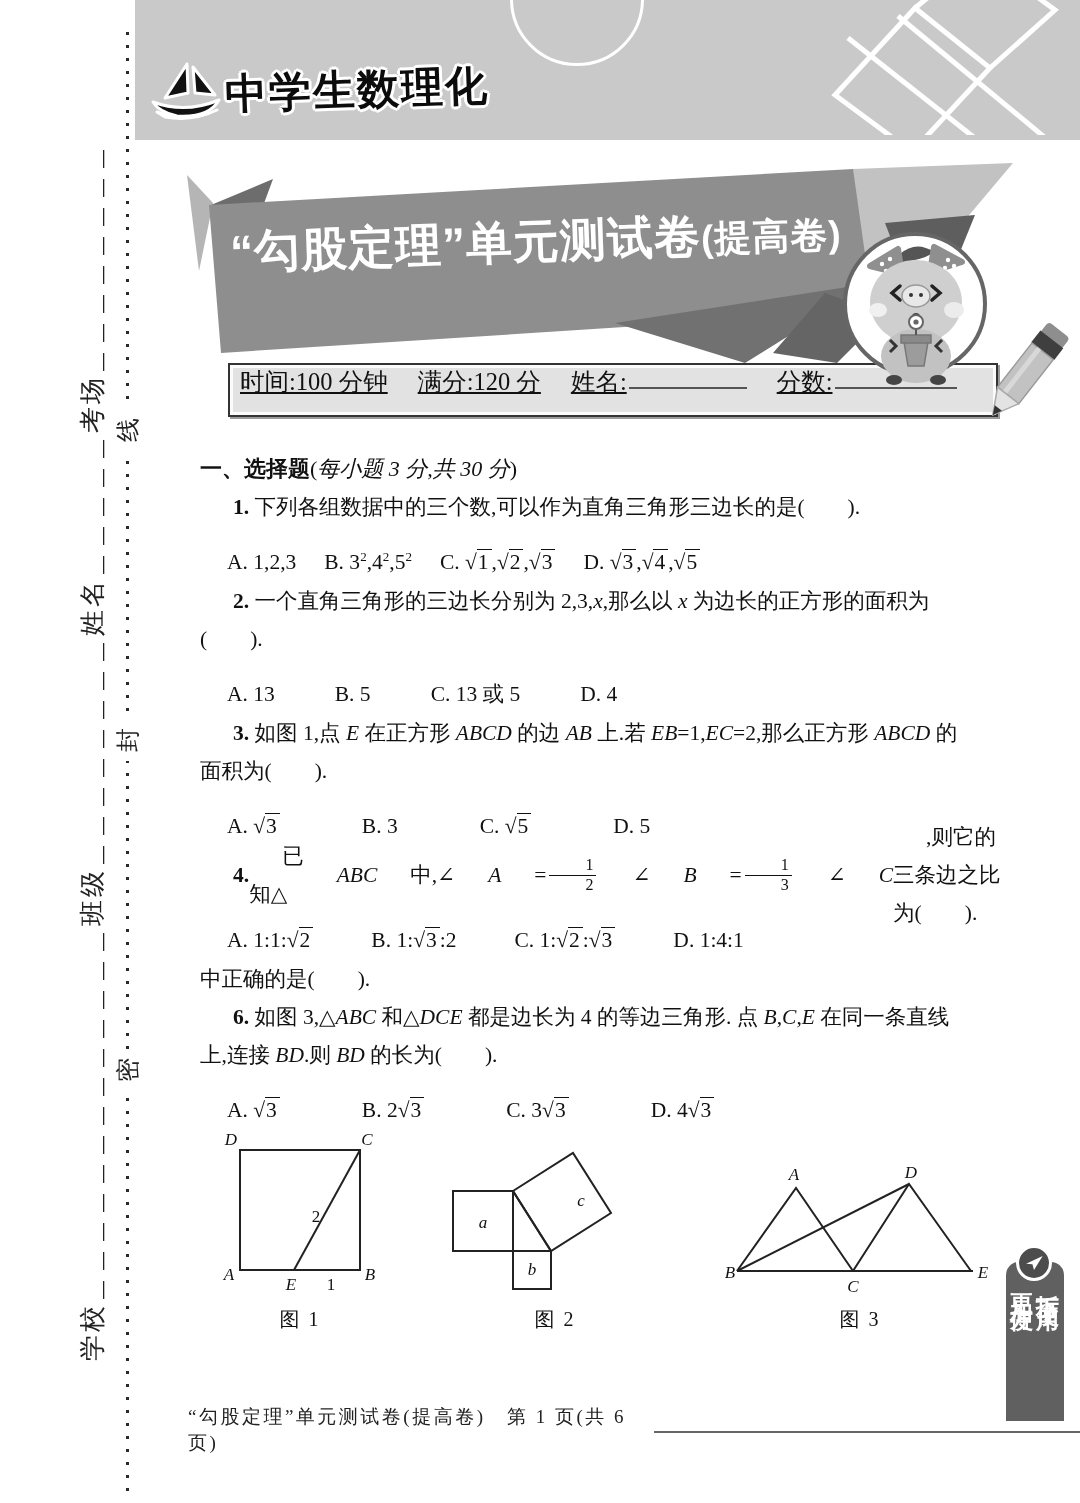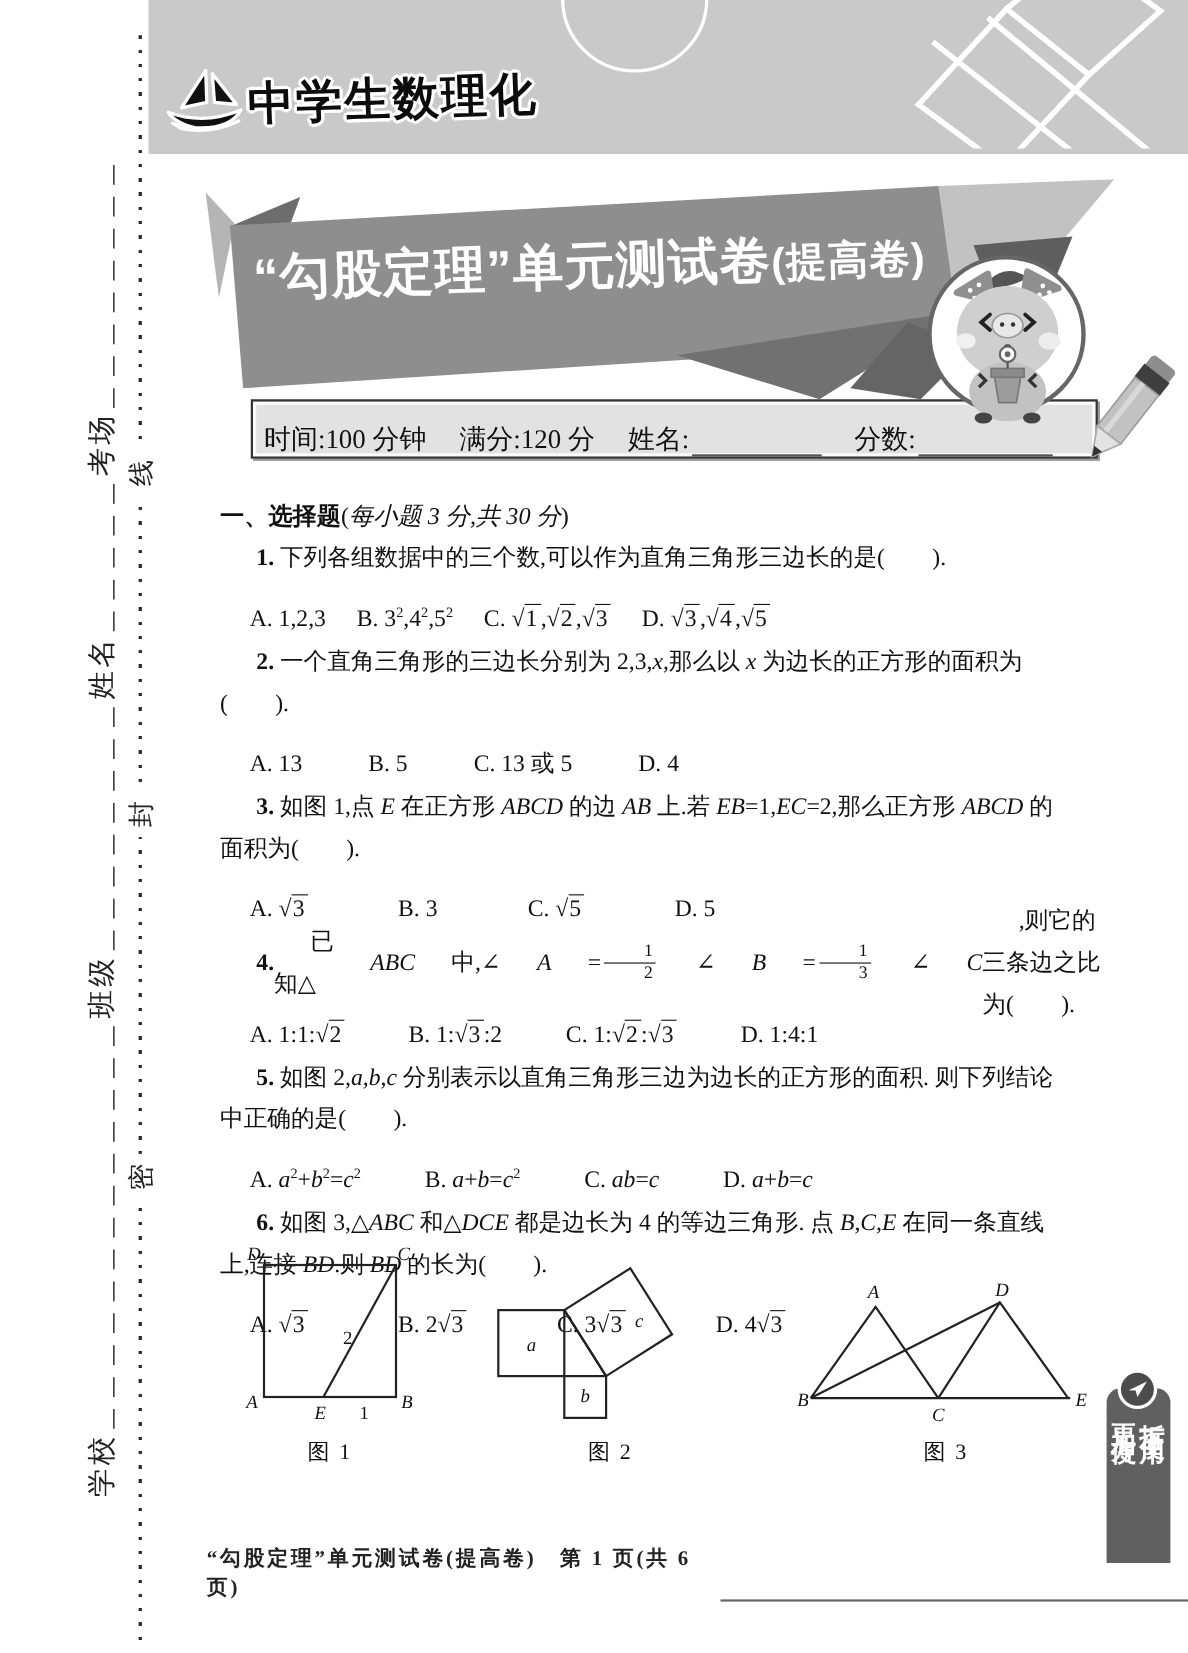--- a/index.html
+++ b/index.html
@@ -31,21 +31,21 @@
   .banner-title{position:absolute;left:230px;top:208px;width:800px;z-index:3;transform:rotate(-2deg);
     font-family:"Liberation Sans","DejaVu Sans",sans-serif;font-weight:900;color:#fff;
     font-size:46px;letter-spacing:1px;white-space:nowrap;}
   .banner-title .suffix{font-size:37px;}
   .mascot{position:absolute;left:842px;top:222px;z-index:5;}
   .pencil{position:absolute;left:972px;top:318px;z-index:6;}
 
   
   .info-bar{position:absolute;left:228px;top:363px;width:756px;height:50px;z-index:4;
     background:#e2e2e2;border:2px solid #333;box-shadow:inset 0 0 0 3px #fbfbfb,2px 2px 0 #9a9a9a;
-    display:flex;align-items:flex-end;font-size:24.5px;padding-left:10px;}
+    display:flex;align-items:flex-start;font-size:24.5px;padding-left:10px;text-decoration:underline;}
   .info-bar .gap{width:30px;flex:none;}
   .blank{display:inline-block;height:22px;border-bottom:2px solid #555;margin-left:2px;}
   .blank.name{width:118px}.blank.score{width:122px}
 
   
   .body-text{position:absolute;left:200px;top:450px;width:812px;font-size:21.5px;line-height:38px;z-index:1;}
   .line{height:38px;white-space:nowrap;}
   .indent{text-indent:33px;}
   .sec-title{font-size:22px;}
   .opts{display:flex;padding-left:27px;height:40px;align-items:center;white-space:nowrap;margin-top:16px;}
@@ -63,21 +63,21 @@
   
   .figures{position:absolute;left:215px;top:1130px;width:780px;display:flex;
     justify-content:space-between;align-items:flex-end;z-index:1;}
   .fig{text-align:center;}
   .fig-cap{font-size:20px;margin-top:8px;letter-spacing:2px;}
   .fig svg{display:block;margin:0 auto;}
   .fig text{font-size:17px;fill:#111;}
   .fig .var{font-style:italic;}
 
   
-  .footer{position:absolute;left:188px;top:1404px;display:flex;align-items:flex-end;z-index:1;font-weight:bold;}
+  .footer{position:absolute;left:188px;top:1404px;display:flex;align-items:center;z-index:1;}
   .footer-text{font-size:19px;letter-spacing:2.5px;color:#222;}
   .footer-rule{width:450px;height:2px;background:#666;margin-left:16px;margin-top:4px;}
 
   
   .side-tab{position:absolute;left:1006px;top:1262px;width:58px;height:159px;background:#606060;
     border-radius:13px 13px 0 0;z-index:2;display:flex;justify-content:center;padding-top:14px;box-sizing:border-box;}
   .side-tab .vtxt{writing-mode:vertical-rl;font-family:"Liberation Sans","DejaVu Sans",sans-serif;
     font-weight:700;font-size:23px;color:#fff;letter-spacing:5px;line-height:26px;}
   .plane-badge{position:absolute;left:1016px;top:1245px;width:30px;height:30px;border-radius:50%;
     background:#4c4c4c;border:3px solid #fff;z-index:3;display:flex;align-items:center;justify-content:center;}
@@ -218,28 +218,21 @@
           <span class="fn">1</span>
           <span class="fd">3</span>
         </span>∠<i>C</i>,则它的三条边之比为(　　).</div>
     <div class="opts g58">
       <span>A. 1:1:<span class="sq">√<span class="sqr">2</span></span></span>
       <span>B. 1:<span class="sq">√<span class="sqr">3</span></span>:2</span>
       <span>C. 1:<span class="sq">√<span class="sqr">2</span></span>:<span class="sq">√<span class="sqr">3</span></span></span>
       <span>D. 1:4:1</span>
     </div>
 
-    <div class="line indent"><b>5.</b> 如图 2,<i>a</i>,<i>b</i>,<i>c</i> 分别表示以直角三角形三边为边长的正方形的面积. 则下列结论</div>
     <div class="line">中正确的是(　　).</div>
-    <div class="opts g58">
-      <span>A. <i>a</i><sup>2</sup>+<i>b</i><sup>2</sup>=<i>c</i><sup>2</sup></span>
-      <span>B. <i>a</i>+<i>b</i>=<i>c</i><sup>2</sup></span>
-      <span>C. <i>ab</i>=<i>c</i></span>
-      <span>D. <i>a</i>+<i>b</i>=<i>c</i></span>
-    </div>
 
     <div class="line indent"><b>6.</b> 如图 3,△<i>ABC</i> 和△<i>DCE</i> 都是边长为 4 的等边三角形. 点 <i>B</i>,<i>C</i>,<i>E</i> 在同一条直线</div>
     <div class="line">上,连接 <i>BD</i>.则 <i>BD</i> 的长为(　　).</div>
     <div class="opts g118">
       <span>A. <span class="sq">√<span class="sqr">3</span></span></span>
       <span>B. 2<span class="sq">√<span class="sqr">3</span></span></span>
       <span>C. 3<span class="sq">√<span class="sqr">3</span></span></span>
       <span>D. 4<span class="sq">√<span class="sqr">3</span></span></span>
     </div>
   </div>

